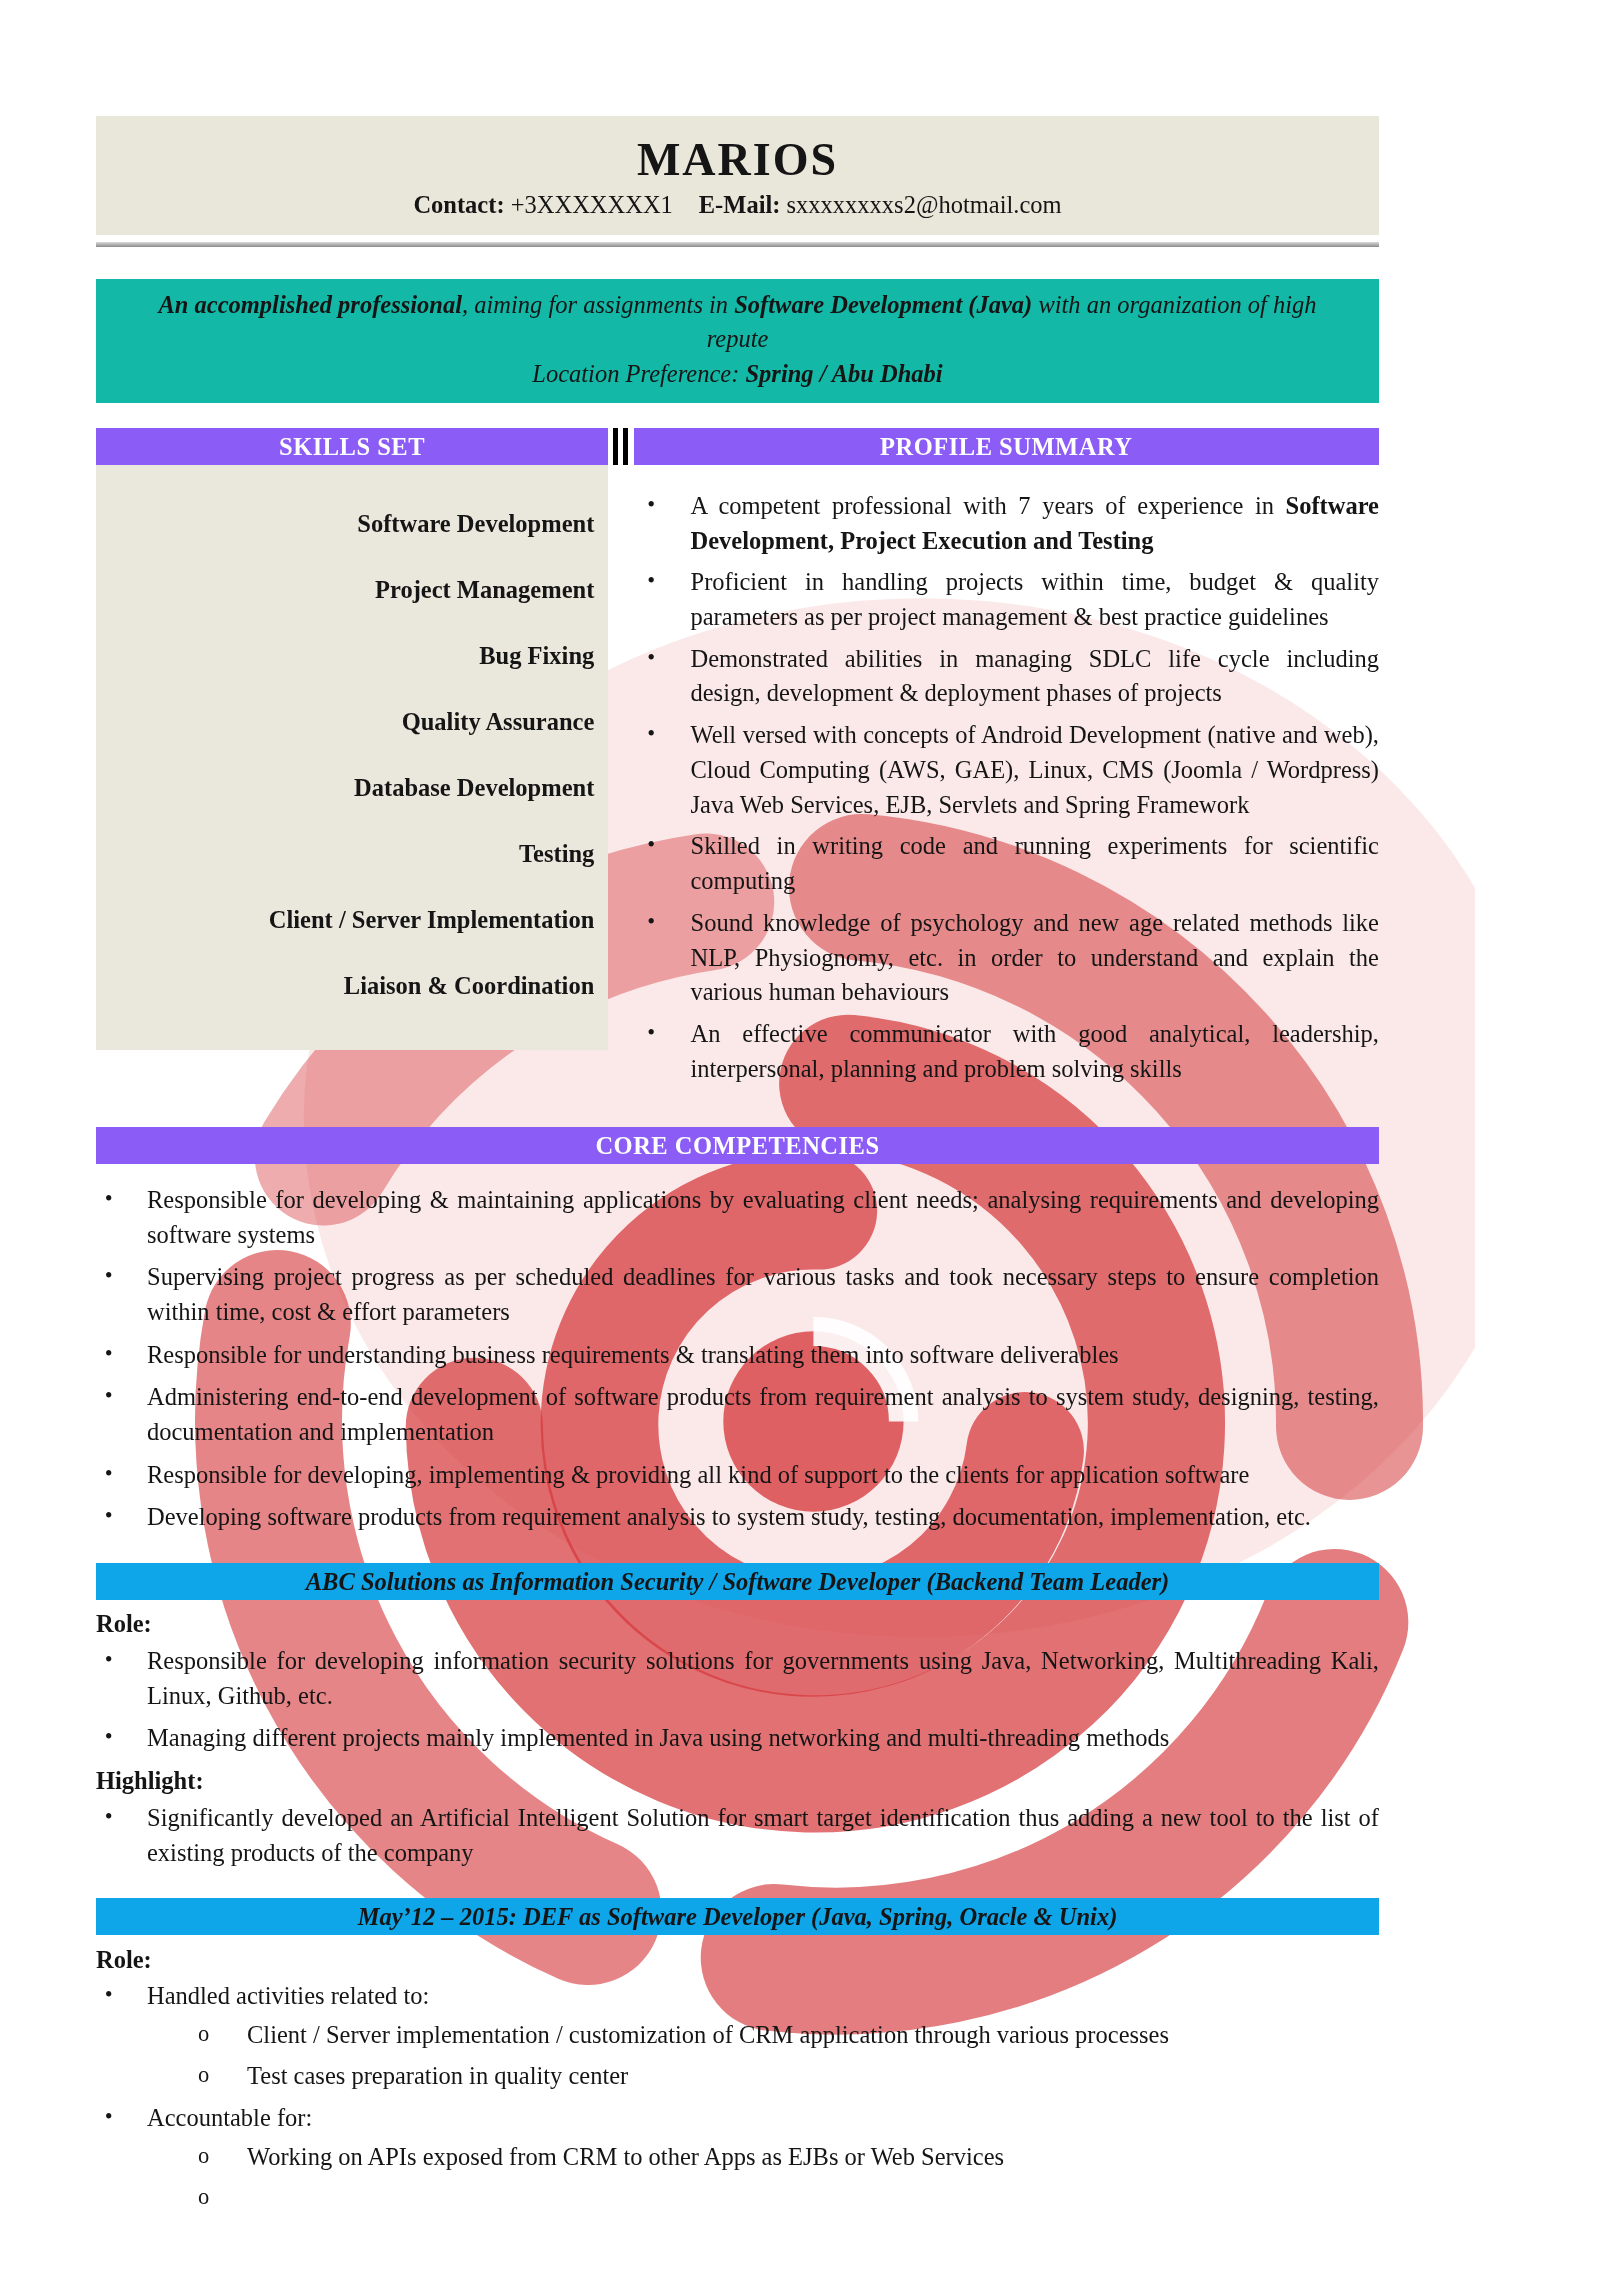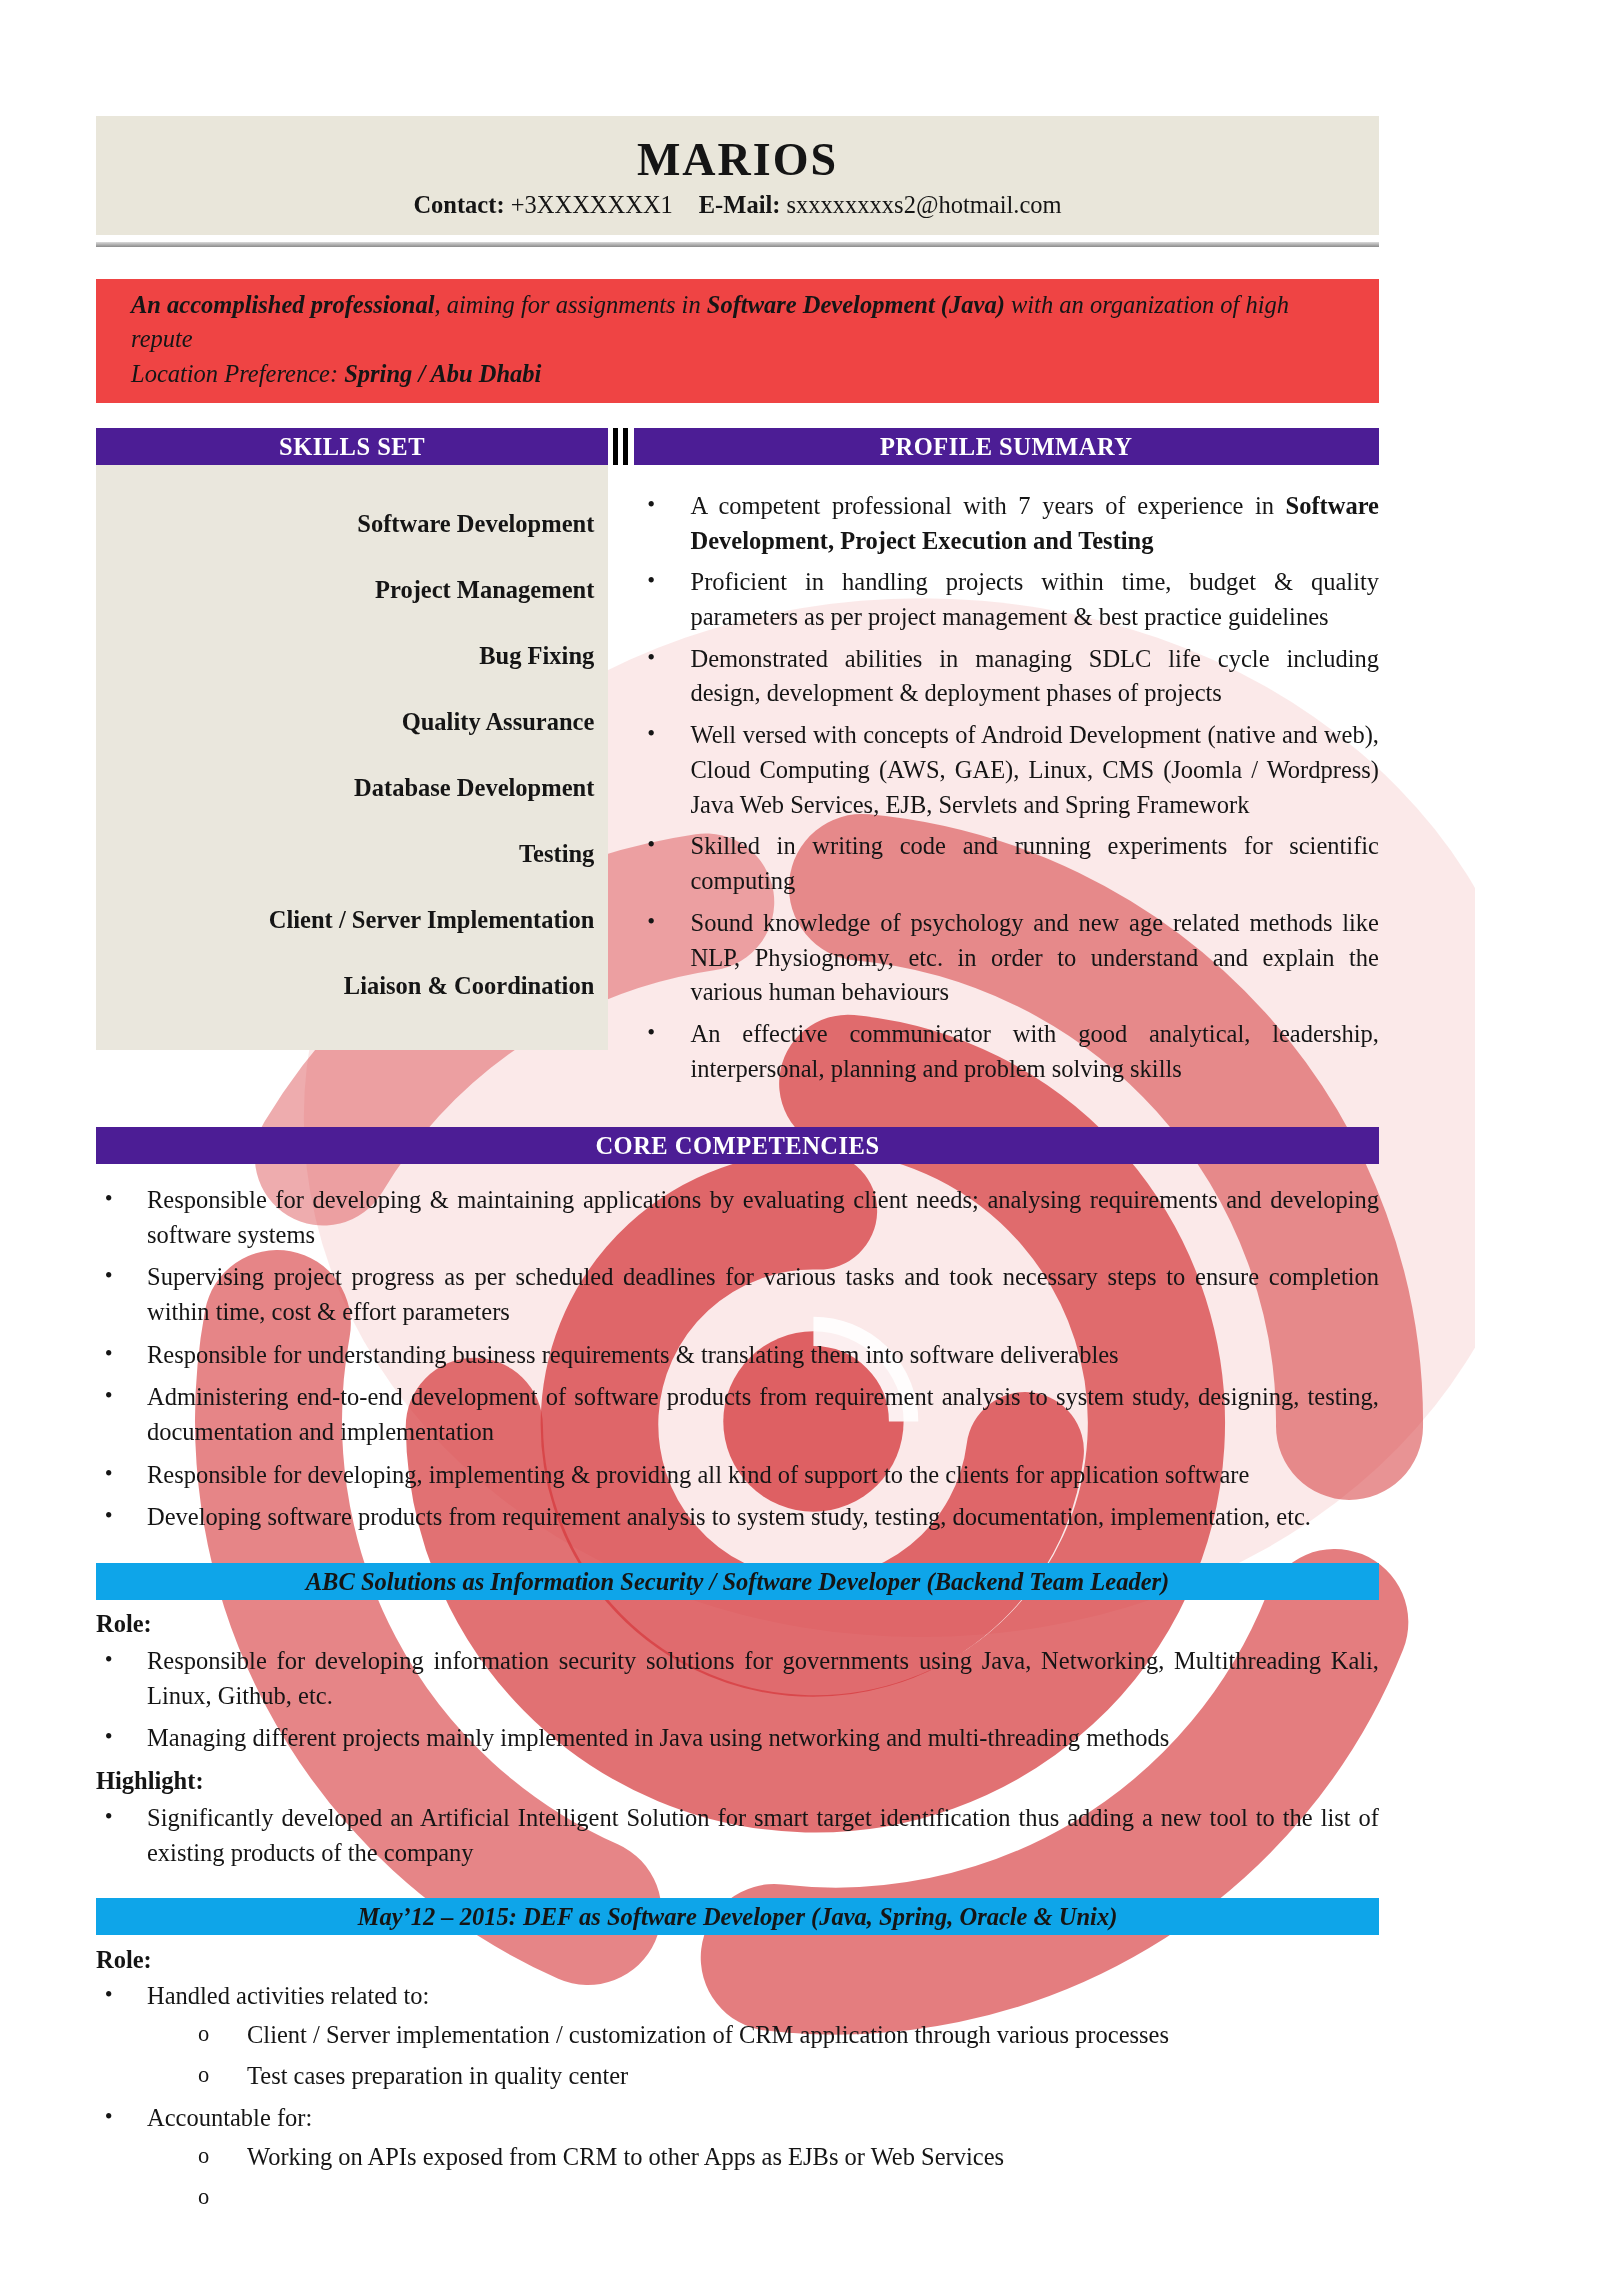--- a/index.html
+++ b/index.html
@@ -12,30 +12,30 @@
   .watermark { position:absolute; left:0; top:510px; z-index:0; pointer-events:none; }
   .content { position:relative; z-index:1; padding:116px 96px 0 96px; }
 
   .header-block { background:#e9e6da; text-align:center; padding:17.6px 9.8px 15.7px; }
   .name { font-size:46px; font-weight:700; letter-spacing:2px; line-height:1.15; }
   .contact-line { font-size:24.5px; margin-top:4.9px; }
   .sep-space { display:inline-block; width:13.7px; }
 
   .divider { height:4.9px; margin:6.9px 0; background:linear-gradient(#d9d9d9,#8b8b8b); }
 
-  .tagline-block { background:#ef4444; font-style:italic; text-align:left;
+  .tagline-block { background:#14b8a6; font-style:italic; text-align:center;
     font-size:24.5px; line-height:1.42; padding:8.8px 35px 10.8px;margin-top:32px; }
 
   .cols { display:flex; margin-top:25.5px; }
   .col-left { width:512px; flex:none; }
   .bar-gap { width:25.5px; flex:none; display:flex; justify-content:center; align-items:flex-start; gap:4.9px; }
   .bar-gap .tick { width:4.9px; height:37px; background:#000; }
   .col-right { flex:1; min-width:0; }
 
-  .bar { height:37px; line-height:37px; background:#4c1d95; color:#ffffff;
+  .bar { height:37px; line-height:37px; background:#8b5cf6; color:#ffffff;
     font-weight:700; font-size:24.5px; text-align:center; letter-spacing:0.5px; }
   .bar.full { margin-top:33px; }
 
   .skills-box { background:#eae7dd; padding:45px 13.7px 11.8px; text-align:right; }
   .skill { font-size:24.5px; font-weight:700; margin-bottom:38px; }
 
   ul { list-style:none; }
   .blist { margin-top:23.5px; }
   .blist > li { position:relative; padding-left:57px; font-size:24.5px; line-height:1.42;
     margin-bottom:6.9px; text-align:justify; }

